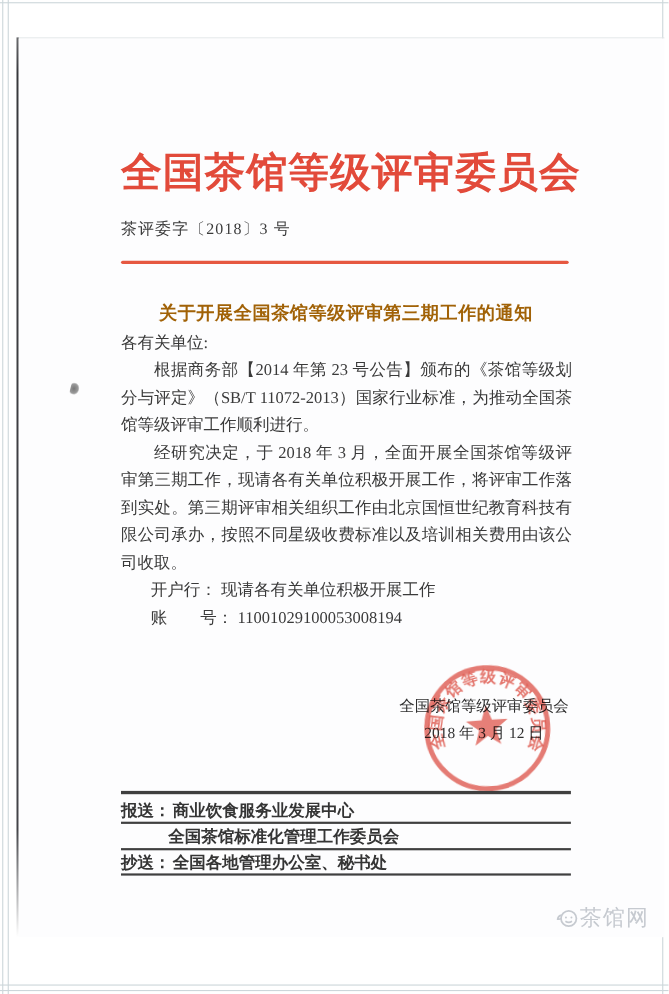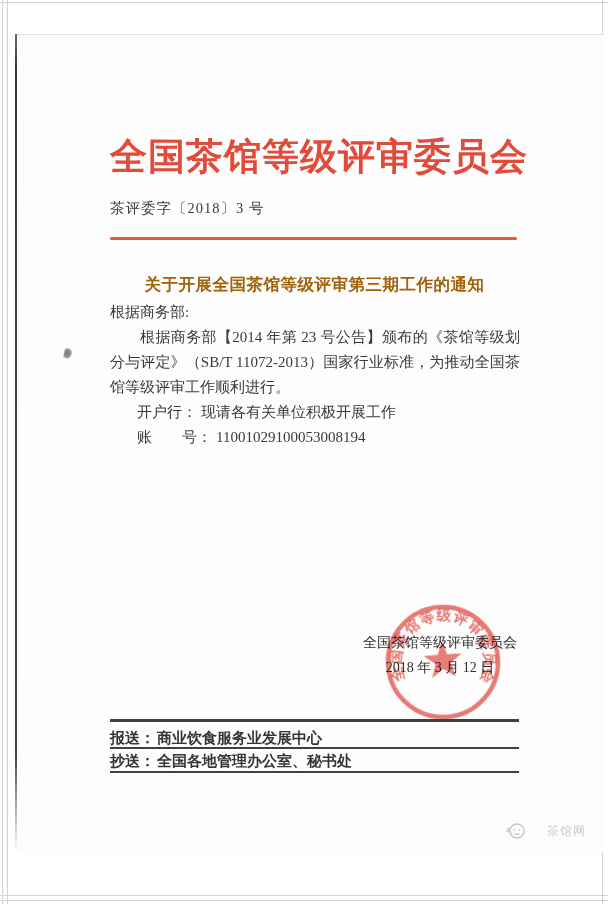--- a/index.html
+++ b/index.html
@@ -49,22 +49,22 @@
     mix-blend-mode:multiply; opacity:0.85; filter:blur(0.3px); transform:rotate(-4deg);}
 
   .separator{position:absolute; left:93px; top:684px; width:409px; height:2.5px; background:#3f3f3f;}
 
   .footer{position:absolute; left:93px; top:690.5px; width:409px; color:var(--footer_ink);
     font-size:15px; font-weight:700;}
   .footer-row{height:23.5px; line-height:22px; padding-top:1px; border-bottom:2px solid #404040; white-space:nowrap;}
   .footer-row .f-label{margin-right:2px;}
   .footer-row.indent{padding-left:43px;}
 
-  .watermark{position:absolute; left:488px; top:786px; display:flex; align-items:center; gap:20px;
-    color:var(--watermark_gray); font-size:12px; letter-spacing:1px;
+  .watermark{position:absolute; left:488px; top:786px; display:flex; align-items:center; gap:0;
+    color:var(--watermark_gray); font-size:20px; letter-spacing:1px;
     font-family:"Liberation Sans","DejaVu Sans",sans-serif;}
 
   .artifact{position:absolute; left:47px; top:313px; width:8px; height:11px; opacity:.75;
     background:radial-gradient(ellipse at 40% 50%, #4a4a4a 0%, #7a7a7a 55%, transparent 75%);
     transform:rotate(14deg);}
 </style>
 </head>
 <body>
 
 <div class="canvas">
@@ -80,22 +80,23 @@
   <div class="page-left-edge"></div>
 
   <div class="page">
 
     <div class="org-header">全国茶馆等级评审委员会</div>
     <div class="doc-number">茶评委字〔2018〕3 号</div>
     <div class="red-rule"></div>
     <div class="doc-title">关于开展全国茶馆等级评审第三期工作的通知</div>
 
     <div class="body-text">
-      <div class="salutation">根据商务部:</div>
+      <div class="salutation">各有关单位:</div>
       <p>根据商务部【2014 年第 23 号公告】颁布的《茶馆等级划分与评定》（SB/T 11072-2013）国家行业标准，为推动全国茶馆等级评审工作顺利进行。</p>
+      <p>经研究决定，于 2018 年 3 月，全面开展全国茶馆等级评审第三期工作，现请各有关单位积极开展工作，将评审工作落到实处。第三期评审相关组织工作由北京国恒世纪教育科技有限公司承办，按照不同星级收费标准以及培训相关费用由该公司收取。</p>
       <div class="account">
         <div class="account-row">
           <span class="acc-label">开户行：</span><span>现请各有关单位积极开展工作</span>
         </div>
         <div class="account-row">
           <span class="acc-label">账　　号：</span><span>11001029100053008194</span>
         </div>
       </div>
     </div>
 
@@ -112,20 +113,23 @@
         <textPath href="#seal-arc" startOffset="3">全国茶馆等级评审委员会</textPath>
       </text>
     </svg>
 
     <div class="separator"></div>
 
     <div class="footer">
       <div class="footer-row">
         <span class="f-label">报送：</span><span>商业饮食服务业发展中心</span>
       </div>
+      <div class="footer-row indent">
+        <span>全国茶馆标准化管理工作委员会</span>
+      </div>
       <div class="footer-row">
         <span class="f-label">抄送：</span><span>全国各地管理办公室、秘书处</span>
       </div>
     </div>
 
     <div class="watermark">
       <svg width="22" height="20" viewBox="0 0 22 20">
         <circle cx="12" cy="10" r="7" fill="none" stroke="#c6cad0" stroke-width="1.6"></circle>
         <path d="M 5.5 7 Q 2.5 7.5 2 10.5 Q 3.5 11 5.5 10" fill="none" stroke="#c6cad0" stroke-width="1.6"></path>
         <circle cx="9.5" cy="9" r="0.9" fill="#c6cad0"></circle>

